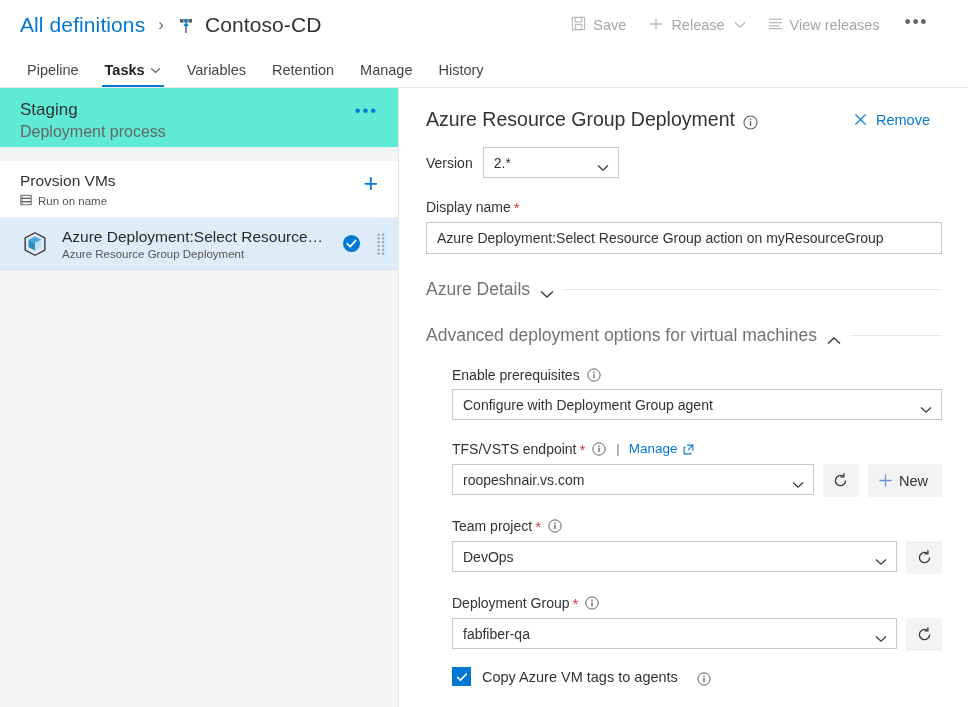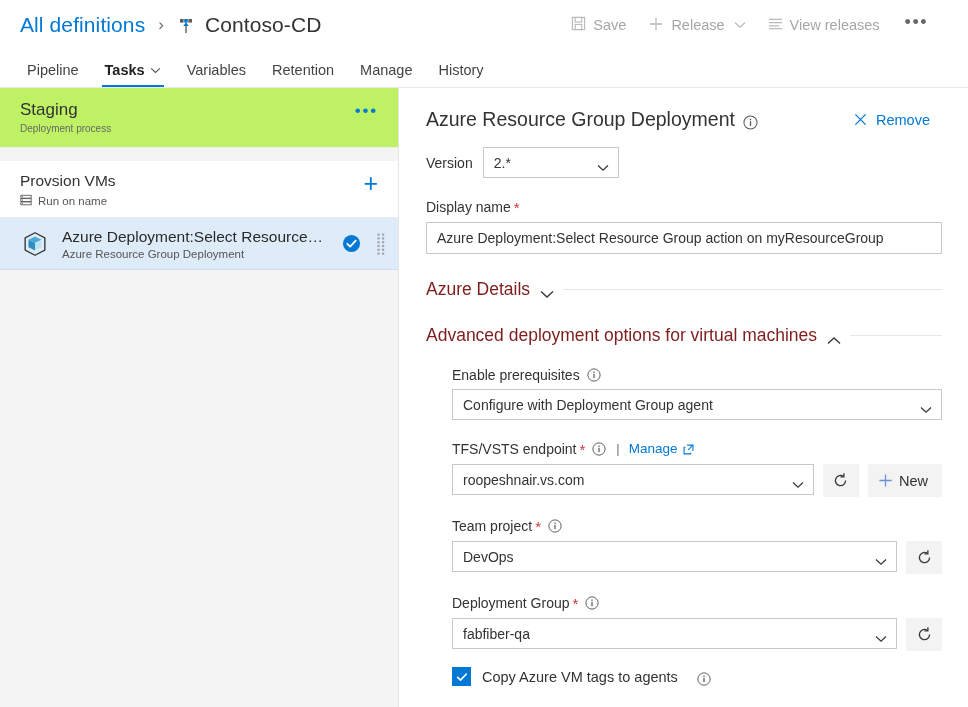--- a/index.html
+++ b/index.html
@@ -65,25 +65,25 @@
   }
   .tab .chev { font-size: 9px; color: #555; position: relative; top: 1px; }
 
   
   .leftpane {
     position: absolute; left: 0; top: 88px; width: 399px; height: 619px;
     background: #ffffff; border-right: 1px solid #e6e6e6;
   }
   .stage-head {
     height: 60px; padding: 11px 14px 0 20px; border-bottom: 1px solid #ededed;
-    display: flex; align-items: flex-start; background: #bef264;
+    display: flex; align-items: flex-start; background: #5eead4;
   }
   .stage-texts { flex: 1; }
   .stage-title { font-size: 17px; color: #333; line-height: 21px; }
-  .stage-sub { font-size: 10px; color: #666; margin-top: 3px; }
+  .stage-sub { font-size: 16px; color: #666; margin-top: 3px; }
   .stage-dots {
     color: #0078d4; font-size: 17px; letter-spacing: 1.8px;
     cursor: pointer; padding: 2px 6px 0 0;
   }
   .phase-gap { height: 13px; background: #f4f4f4; }
   .phase {
     background: #fff; border-bottom: 1px solid #ededed;
     padding: 10px 14px 9px 20px; display: flex; align-items: flex-start;
   }
   .phase-texts { flex: 1; }
@@ -156,21 +156,21 @@
 
   .txtinput {
     width: 100%; height: 32px; border: 1px solid #c8c8c8; background: #fff;
     font-family: "Liberation Sans", sans-serif; font-size: 14px; color: #333;
     padding: 0 10px; outline: none;
   }
 
   .section-head {
     display: flex; align-items: center; margin-top: 25px; gap: 10px;
   }
-  .section-title { font-size: 17.5px; color: #7f1d1d; cursor: pointer; }
+  .section-title { font-size: 17.5px; color: #737373; cursor: pointer; }
   .sec-chev { width: 13px; height: 9px; }
   .sec-rule { flex: 1; height: 1px; background: #e6e6e6; }
 
   .indent { padding-left: 0px; margin-left: 26px; }
   .row-ctrl { display: flex; align-items: stretch; gap: 9px; }
   .grow { flex: 1; }
   .icon-btn {
     width: 36px; height: 33px; background: #f3f3f3;
     display: flex; align-items: center; justify-content: center;
     cursor: pointer; flex: none;

